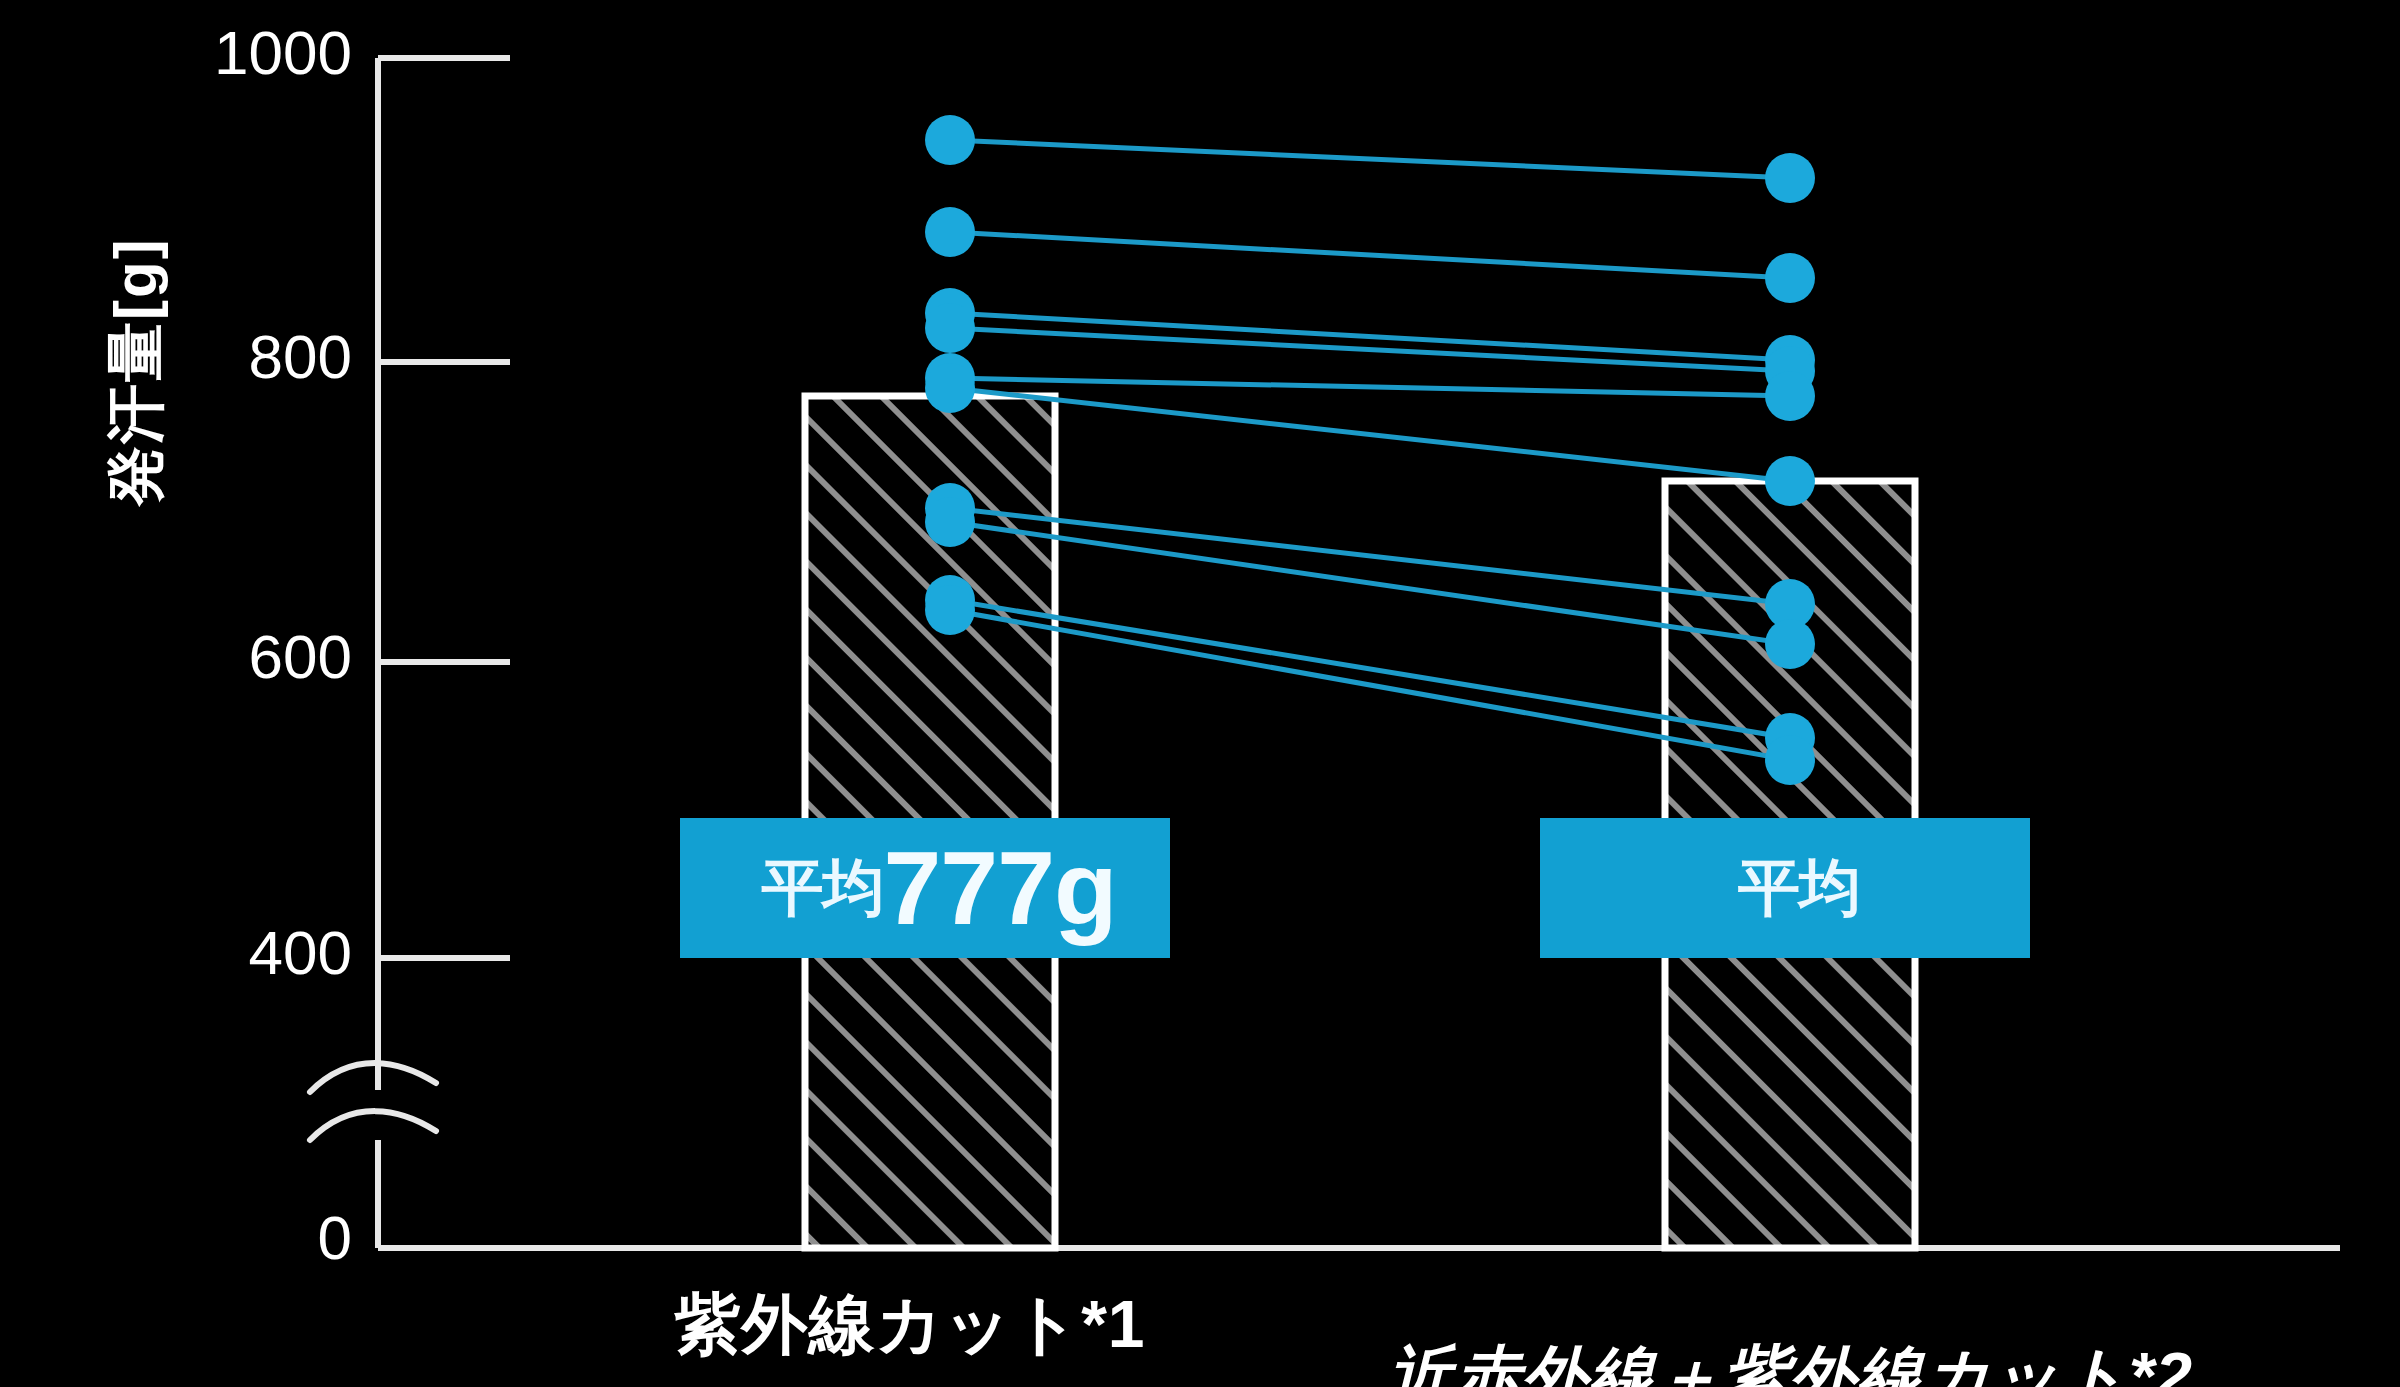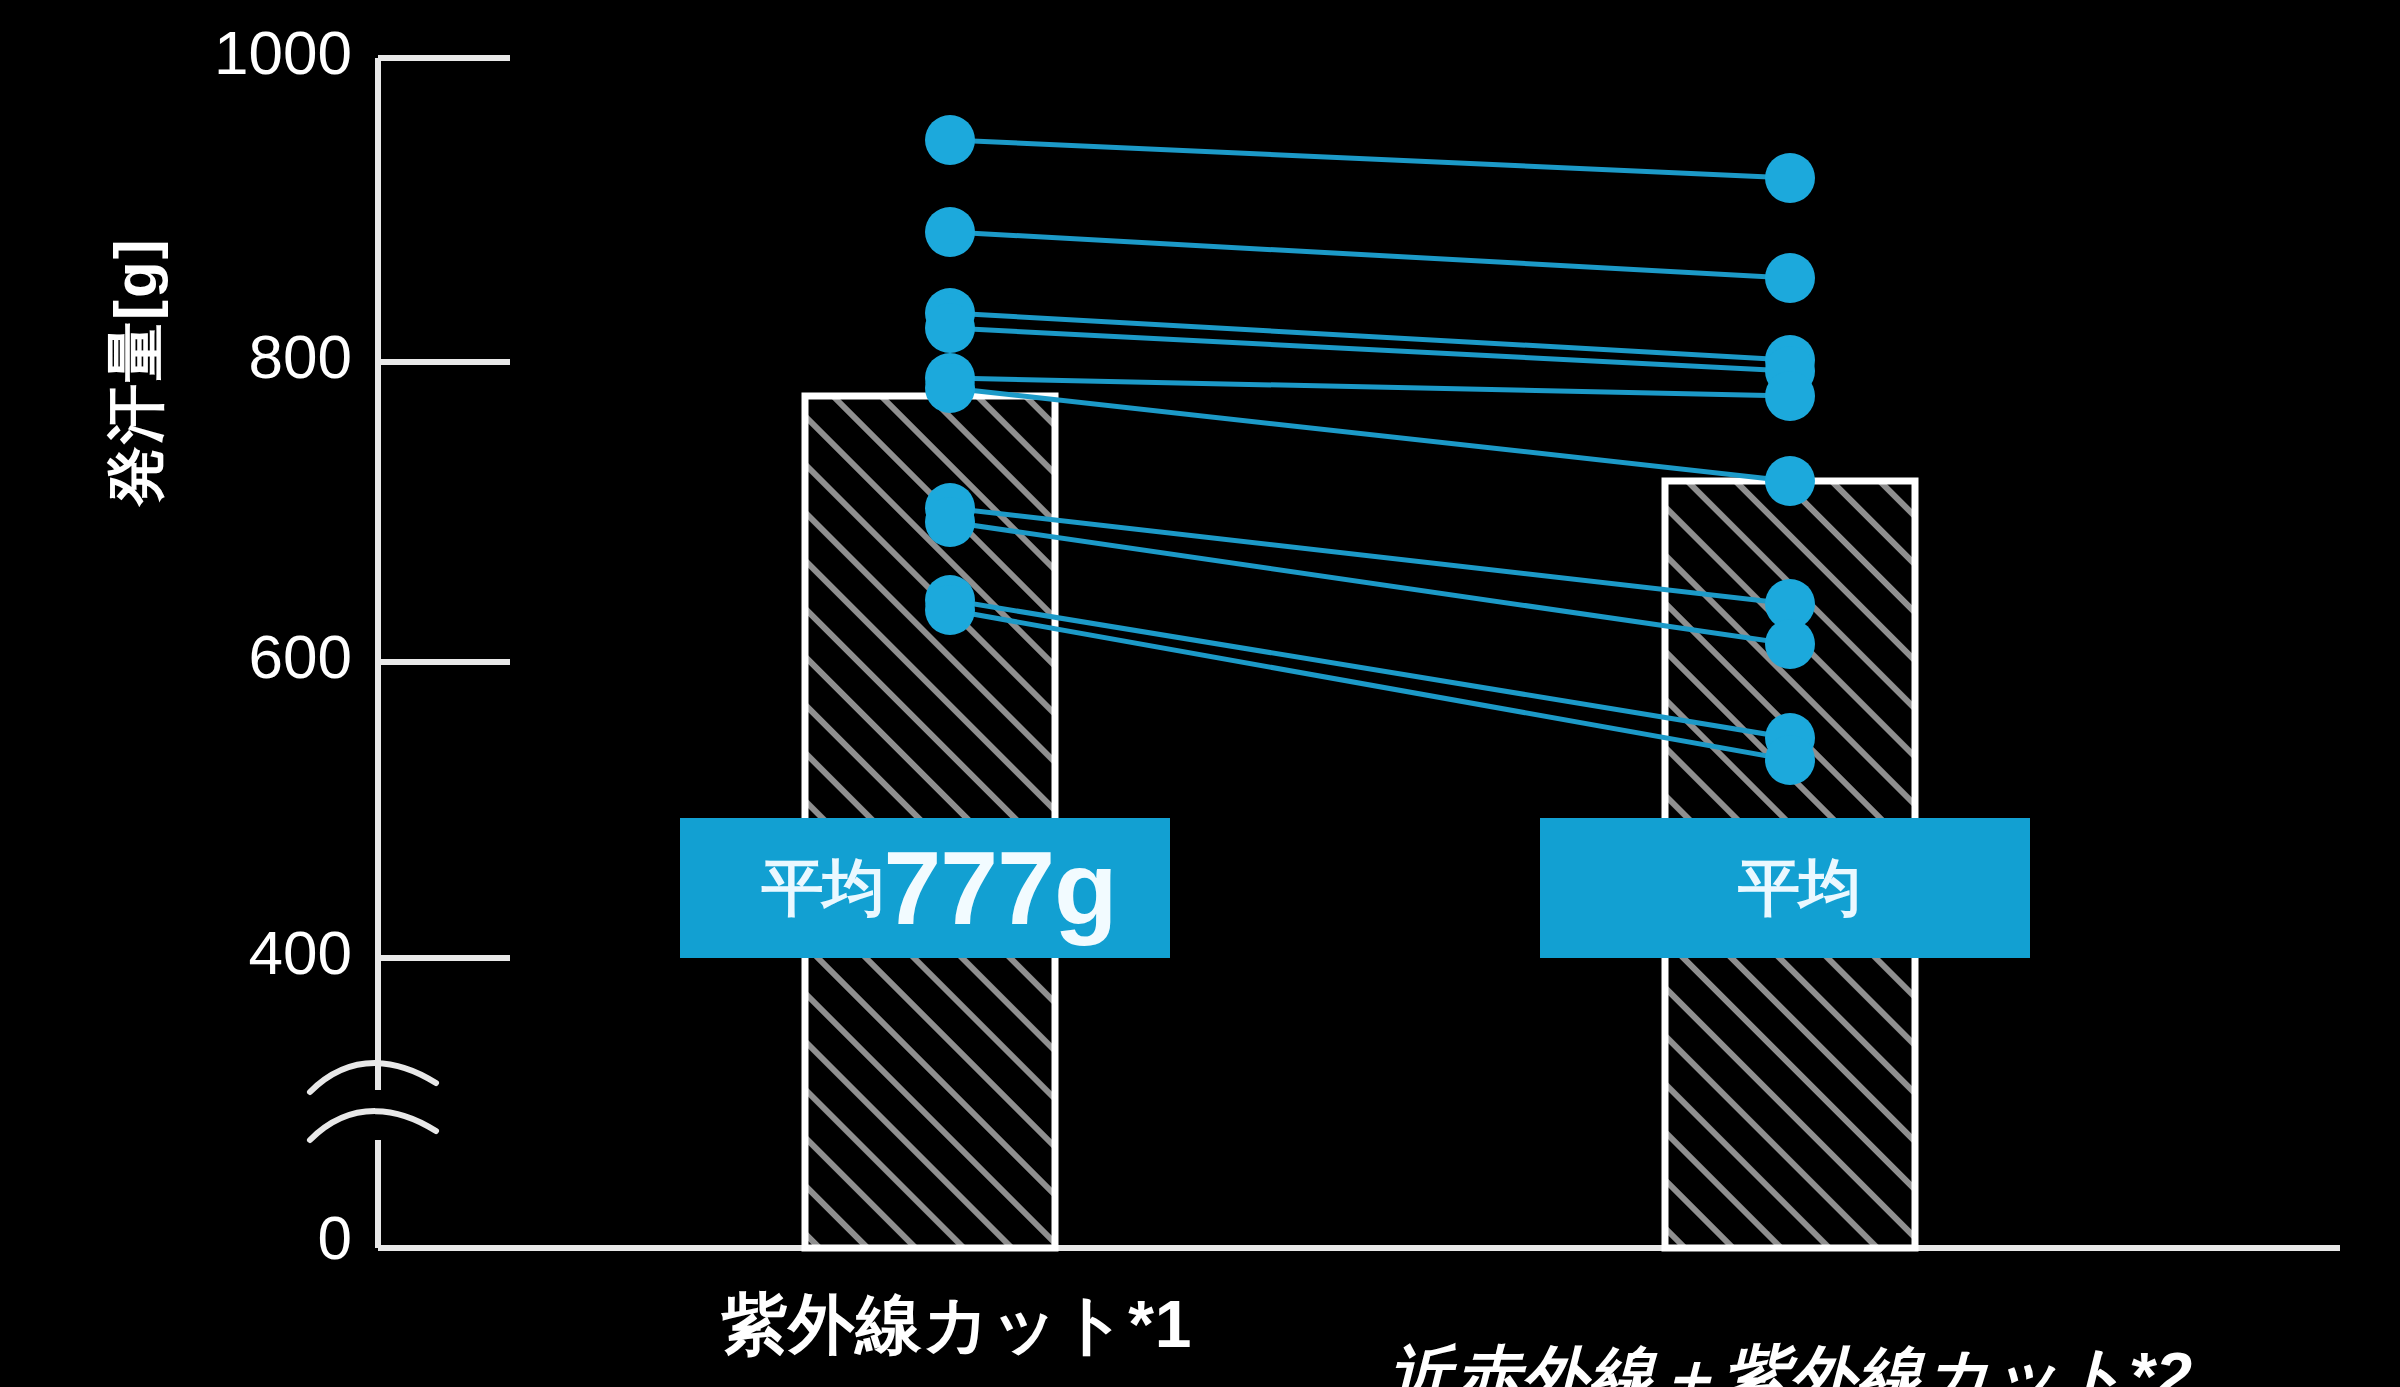--- a/index.html
+++ b/index.html
@@ -119,16 +119,16 @@
 
   <div class="mean-box" style="left:680px;top:818px;width:490px;height:140px;">
     <span class="jp">平均</span>
     <span class="num">777g</span>
   </div>
 
   <div class="mean-box" style="left:1540px;top:818px;width:490px;height:140px;">
     <span class="jp">平均</span>
   </div>
 
-  <div class="cat-label" style="left:607px;top:1280px;width:700px;">紫外線カット*1</div>
+  <div class="cat-label" style="left:560px;top:1280px;width:700px;">紫外線カット*1</div>
   <div class="cat-label" style="left:1290px;top:1332px;width:1000px;font-style:italic;">近赤外線＋紫外線カット*2</div>
 
 </div>
 
 </body></html>

